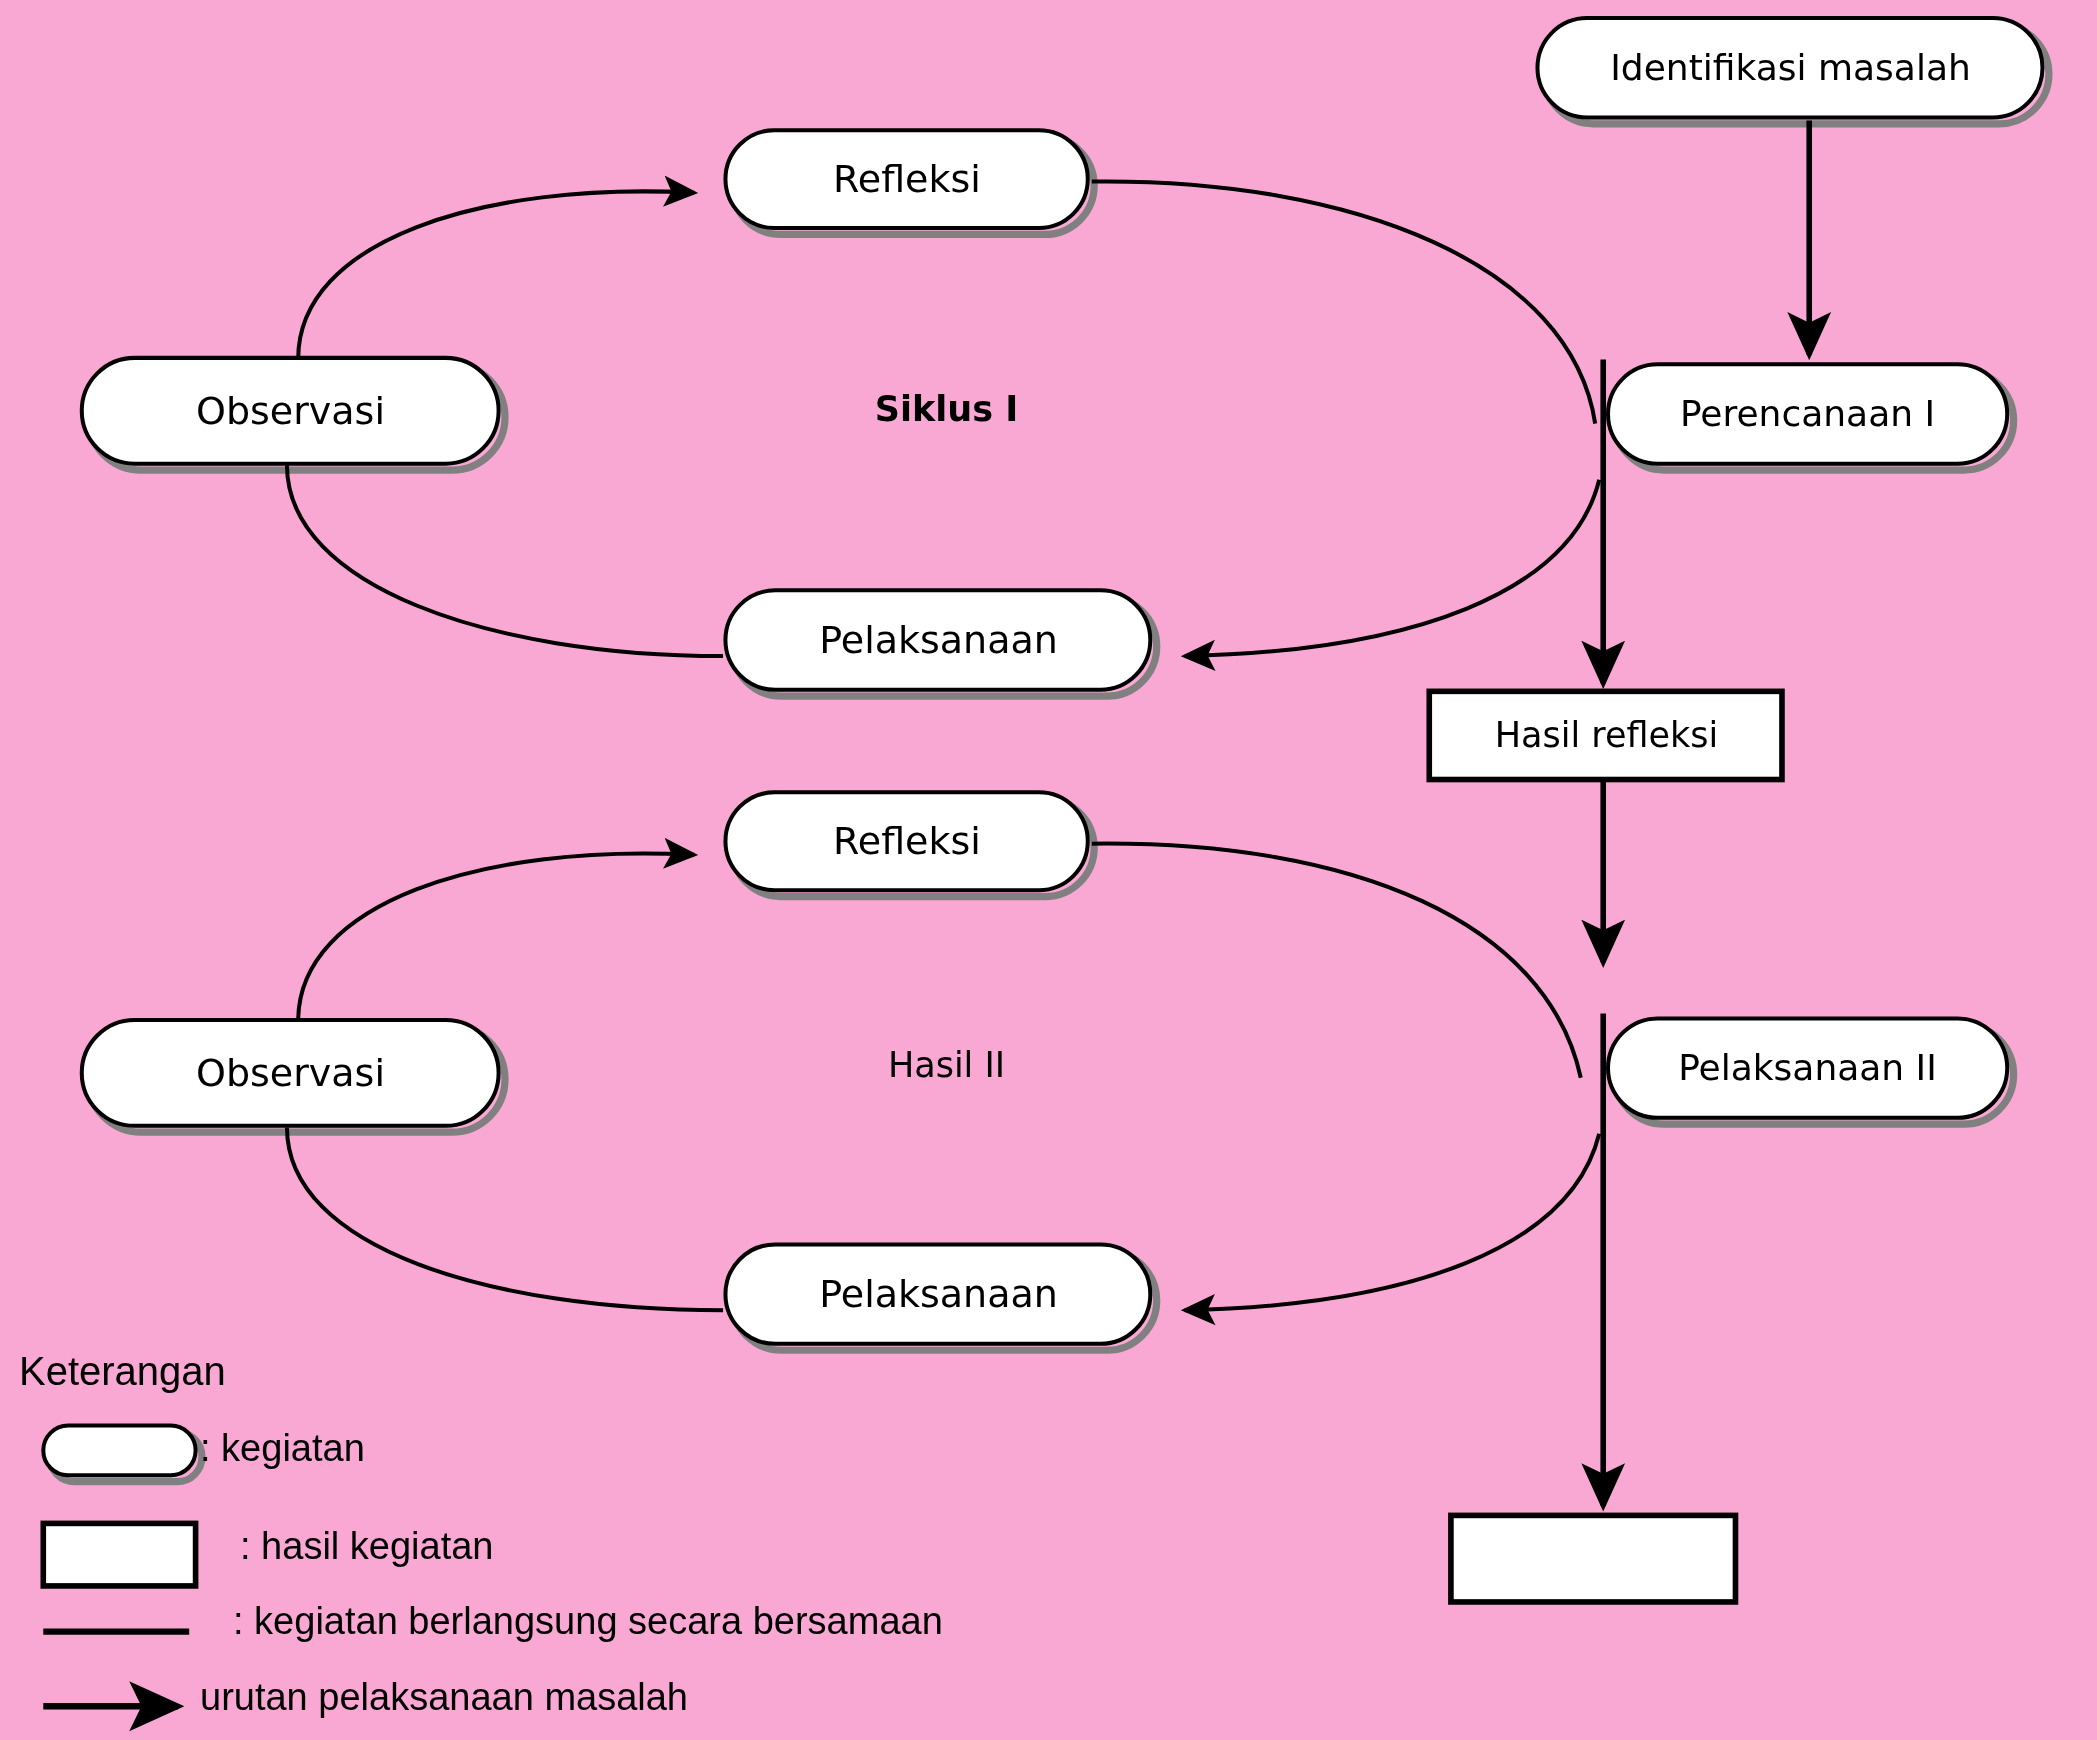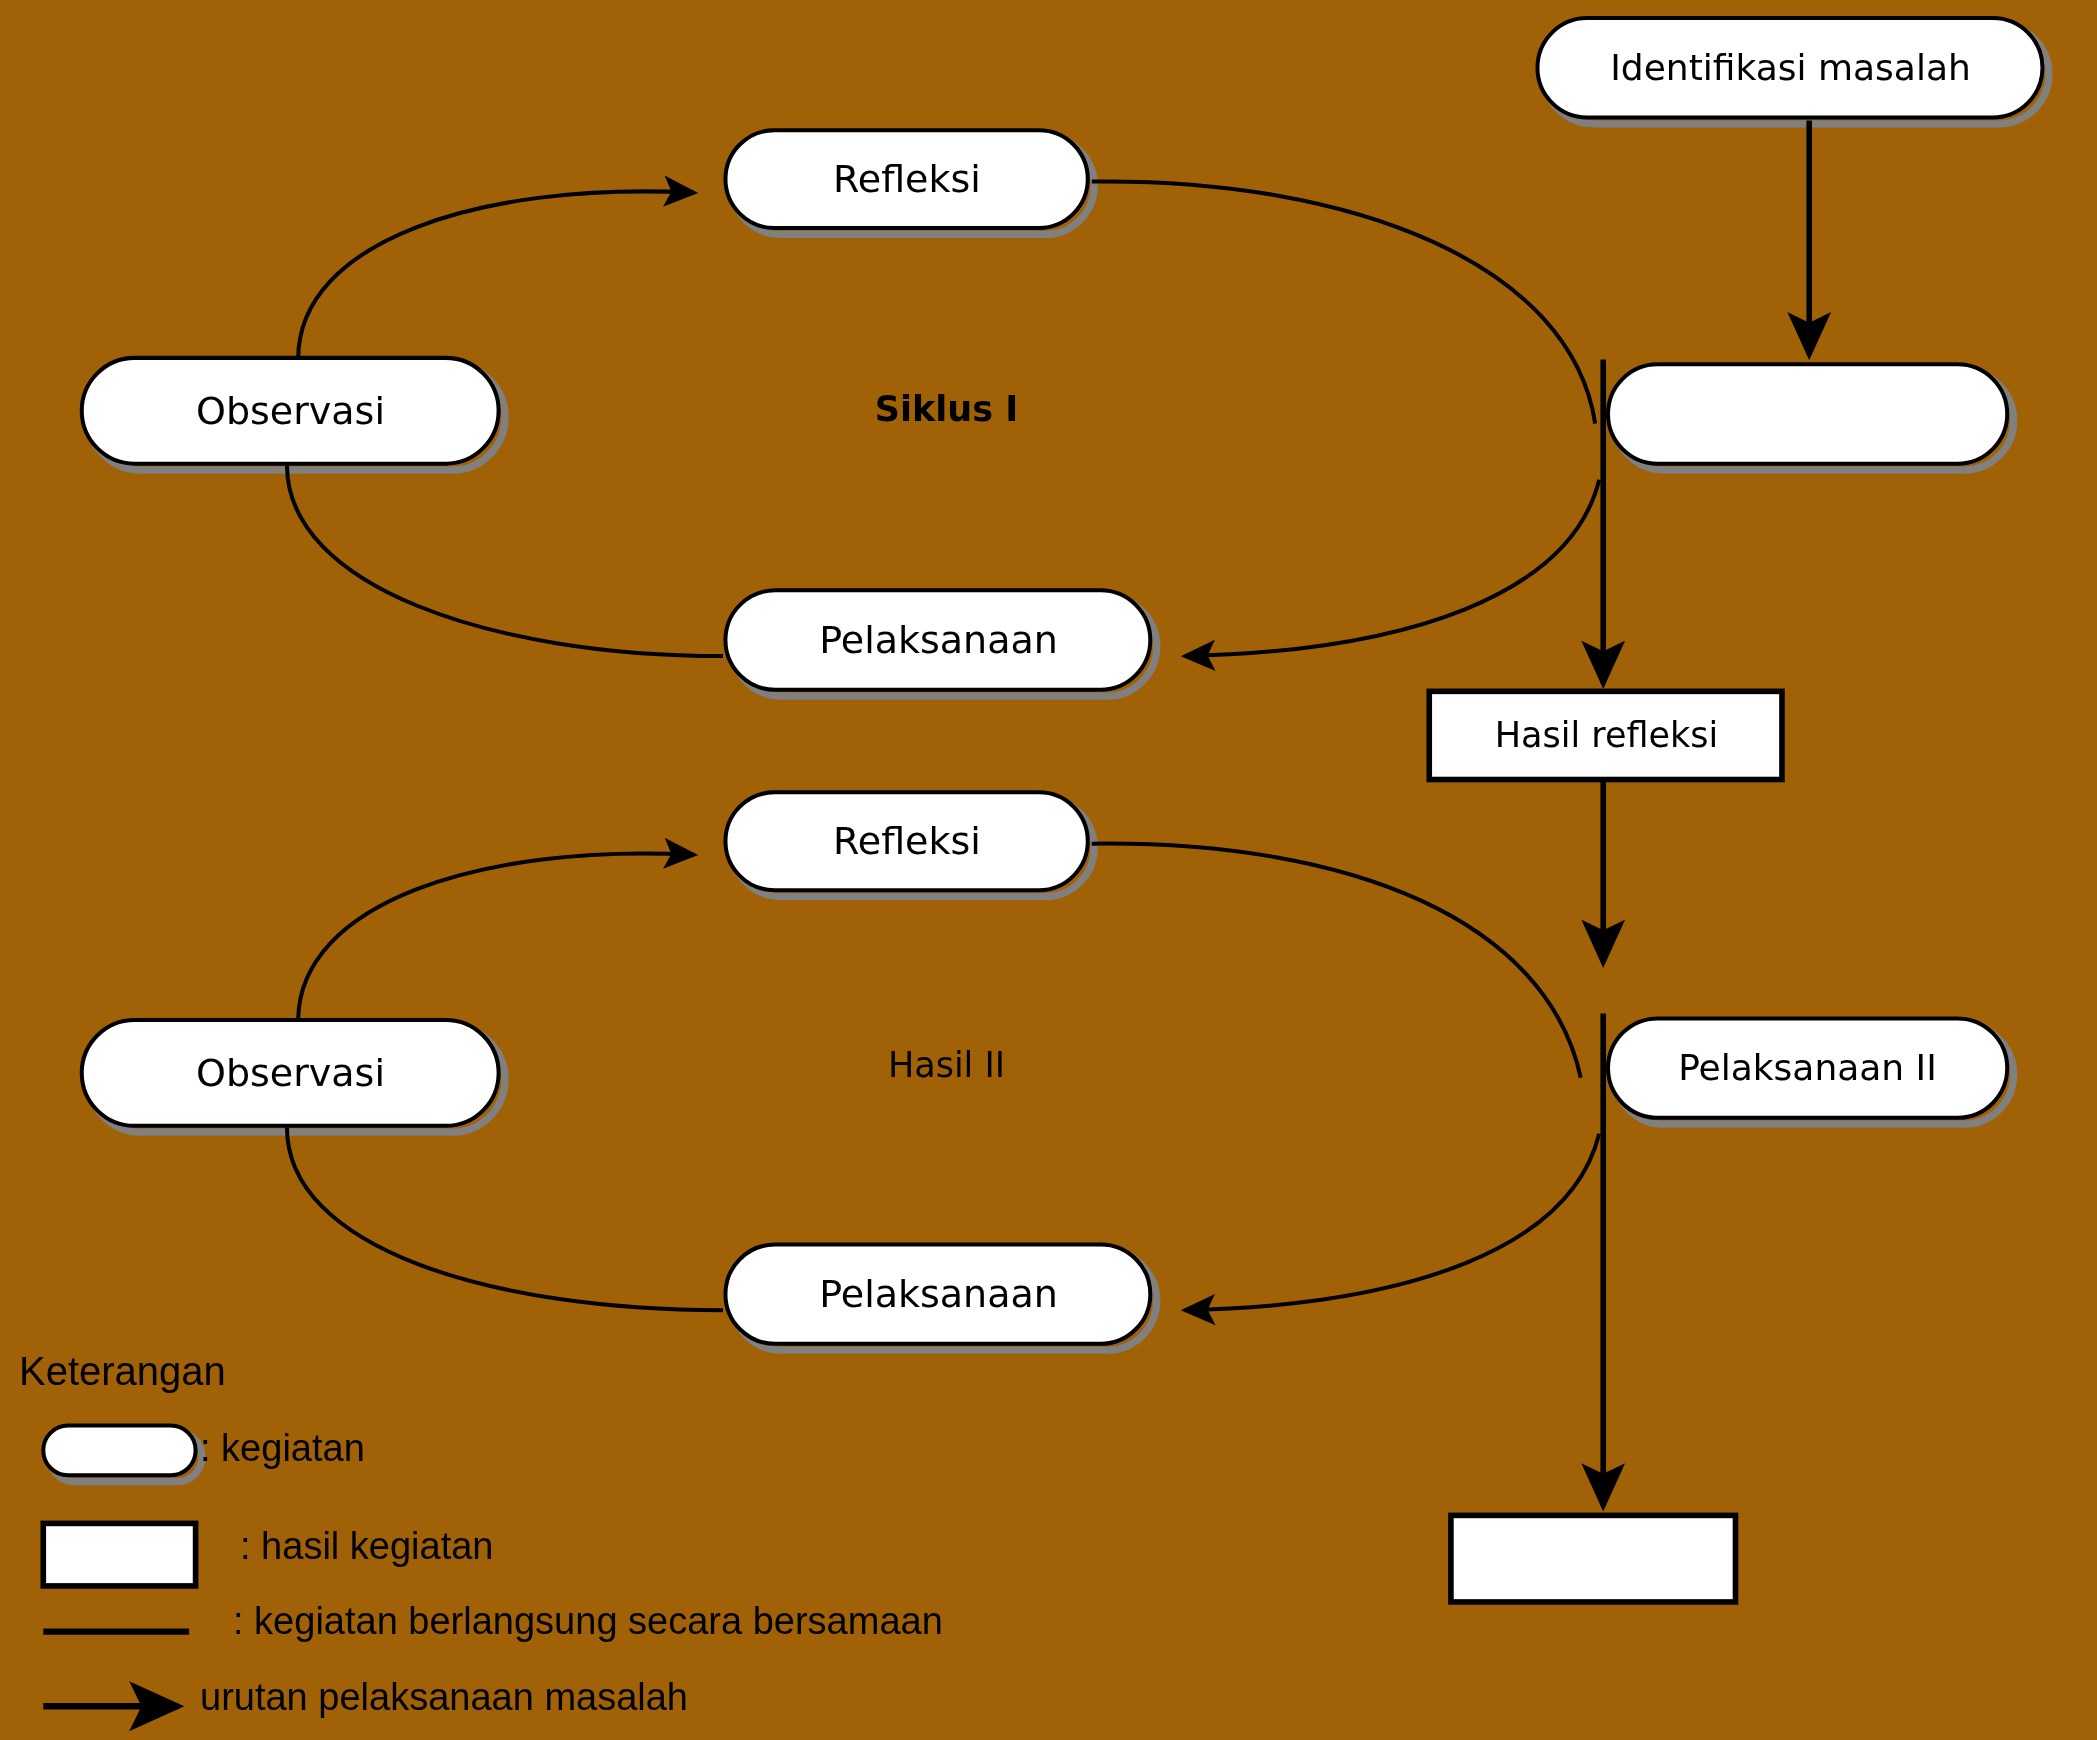--- a/index.html
+++ b/index.html
@@ -1,17 +1,17 @@
 <!DOCTYPE html>
 <html style="font-size:13px"><head>
 <meta charset="utf-8">
 <style>
   html,body{margin:0;padding:0;background:#ffffff;}
   body{font-family:"DejaVu Sans", sans-serif;}
-  #stage{position:relative;width:2097px;height:1741px;background:#a16207;overflow:hidden;}
+  #stage{position:relative;width:2097px;height:1741px;background:#f9a8d4;overflow:hidden;}
   #svgroot{position:absolute;left:0;top:0;width:2097px;height:1741px;}
   .nodelabel{
     position:absolute;
     display:flex;align-items:center;justify-content:center;
     font-family:"DejaVu Sans", sans-serif;
     color:#000;
     white-space:nowrap;
     pointer-events:none;
   }
   .freelabel{
@@ -87,20 +87,21 @@
     <g>
       <rect x="54" y="1778" width="190" height="62" rx="31" ry="31" fill="#ffffff" stroke="#000000" stroke-width="5"></rect>
       <rect x="54" y="1900" width="190" height="78" fill="#ffffff" stroke="#000000" stroke-width="7"></rect>
       <line x1="54" y1="2035" x2="236" y2="2035" stroke="#000000" stroke-width="8"></line>
       <line x1="54" y1="2128" x2="222" y2="2128" stroke="#000000" stroke-width="8" marker-end="url(#arrowhead)"></line>
     </g>
   </svg>
 
   <div class="nodelabel" style="left:1538px;top:17.6px;width:505px;height:99px;font-size:36px;">Identifikasi masalah</div>
 
+  <div class="nodelabel" style="left:1608px;top:364px;width:399px;height:99px;font-size:36px;">Perencanaan I</div>
 
   <div class="nodelabel" style="left:1608px;top:1018px;width:399px;height:99px;font-size:36px;">Pelaksanaan II</div>
 
   <div class="nodelabel" style="left:1430px;top:691px;width:353px;height:88px;font-size:35px;">Hasil refleksi</div>
 
 
   <div class="nodelabel" style="left:726px;top:130px;width:362px;height:98px;font-size:38px;">Refleksi</div>
 
   <div class="nodelabel" style="left:726px;top:792px;width:362px;height:98px;font-size:38px;">Refleksi</div>
 

